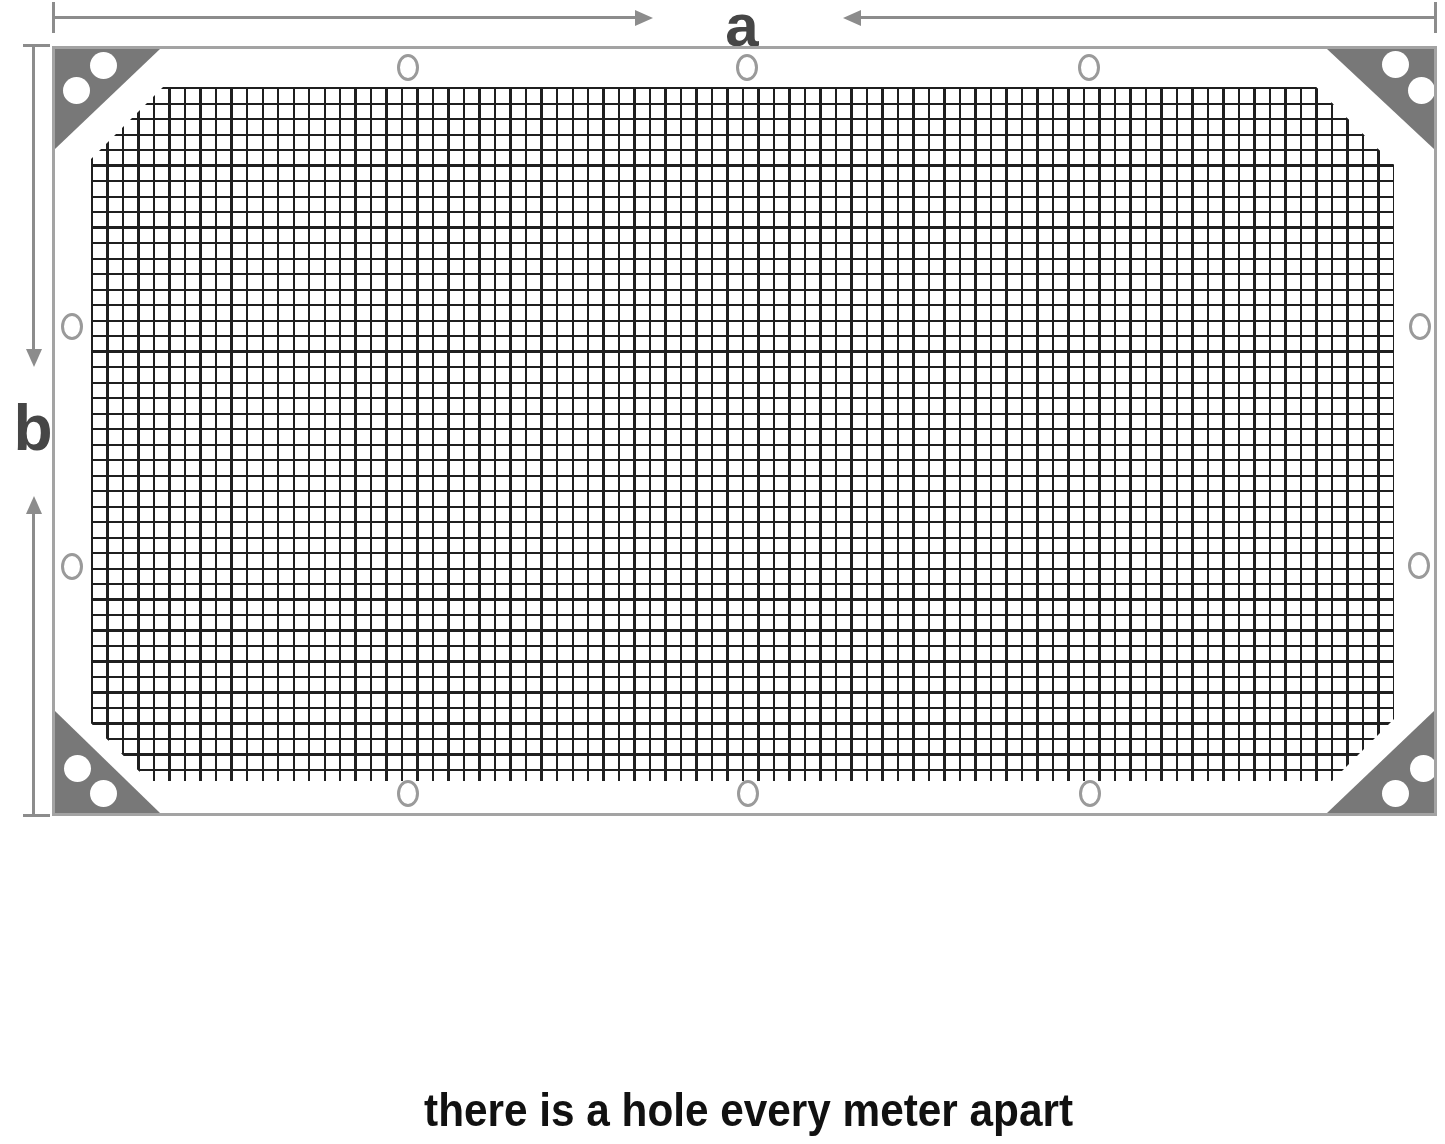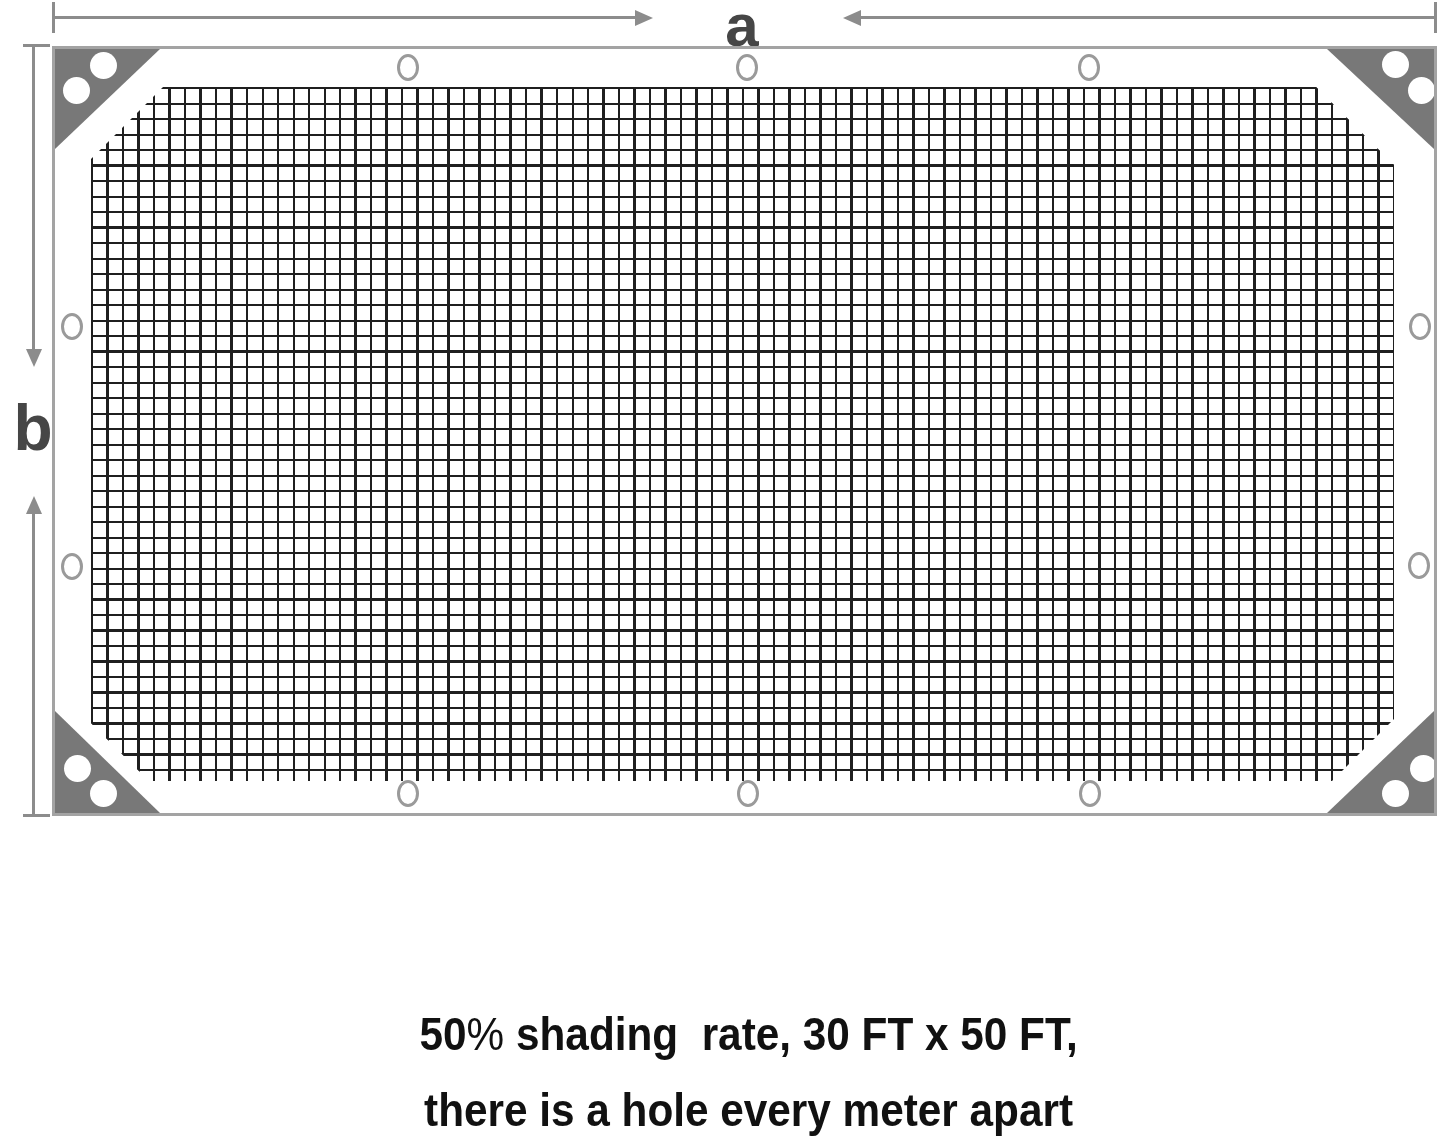--- a/index.html
+++ b/index.html
@@ -152,23 +152,20 @@
     <div class="grommet" style="left:682px; top:731px;"></div>
     <div class="grommet" style="left:1024px; top:731px;"></div>
 
     <div class="grommet" style="left:6px; top:264px;"></div>
     <div class="grommet" style="left:6px; top:504px;"></div>
 
     <div class="grommet" style="left:1354px; top:264px;"></div>
     <div class="grommet" style="left:1353px; top:503px;"></div>
   </div>
 
-  <div class="caption-line l1">
-    <span class="squeeze"><span>50</span><span class="pct">%</span><span> shading  rate, 30 FT x 50 FT,</span></span>
-  </div>
   <div class="caption-line l2">
     <span class="squeeze">there is a hole every meter apart</span>
   </div>
   <div class="caption-line l3">
     
   </div>
 
 </div>
 
 </body></html>

